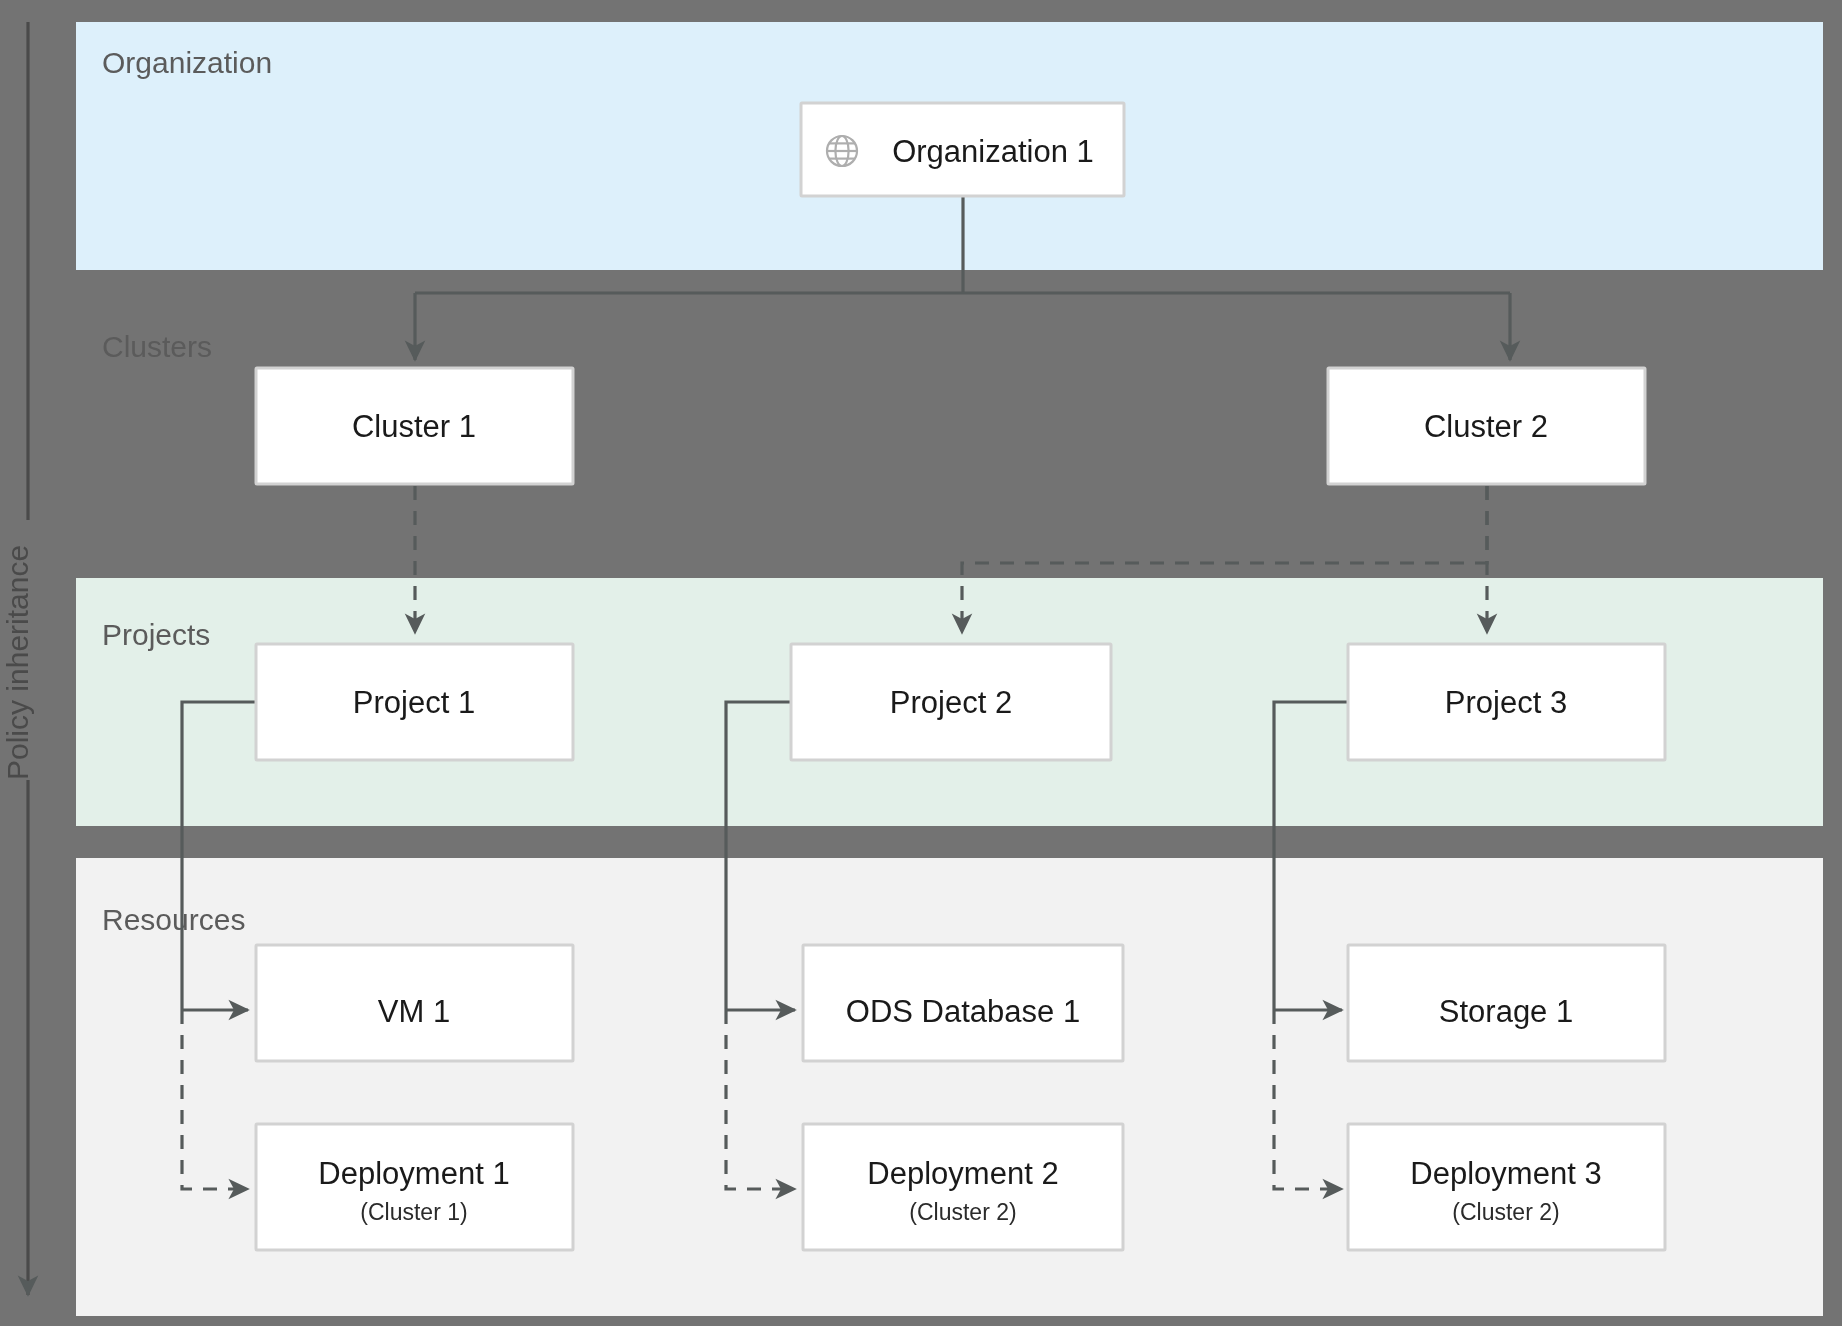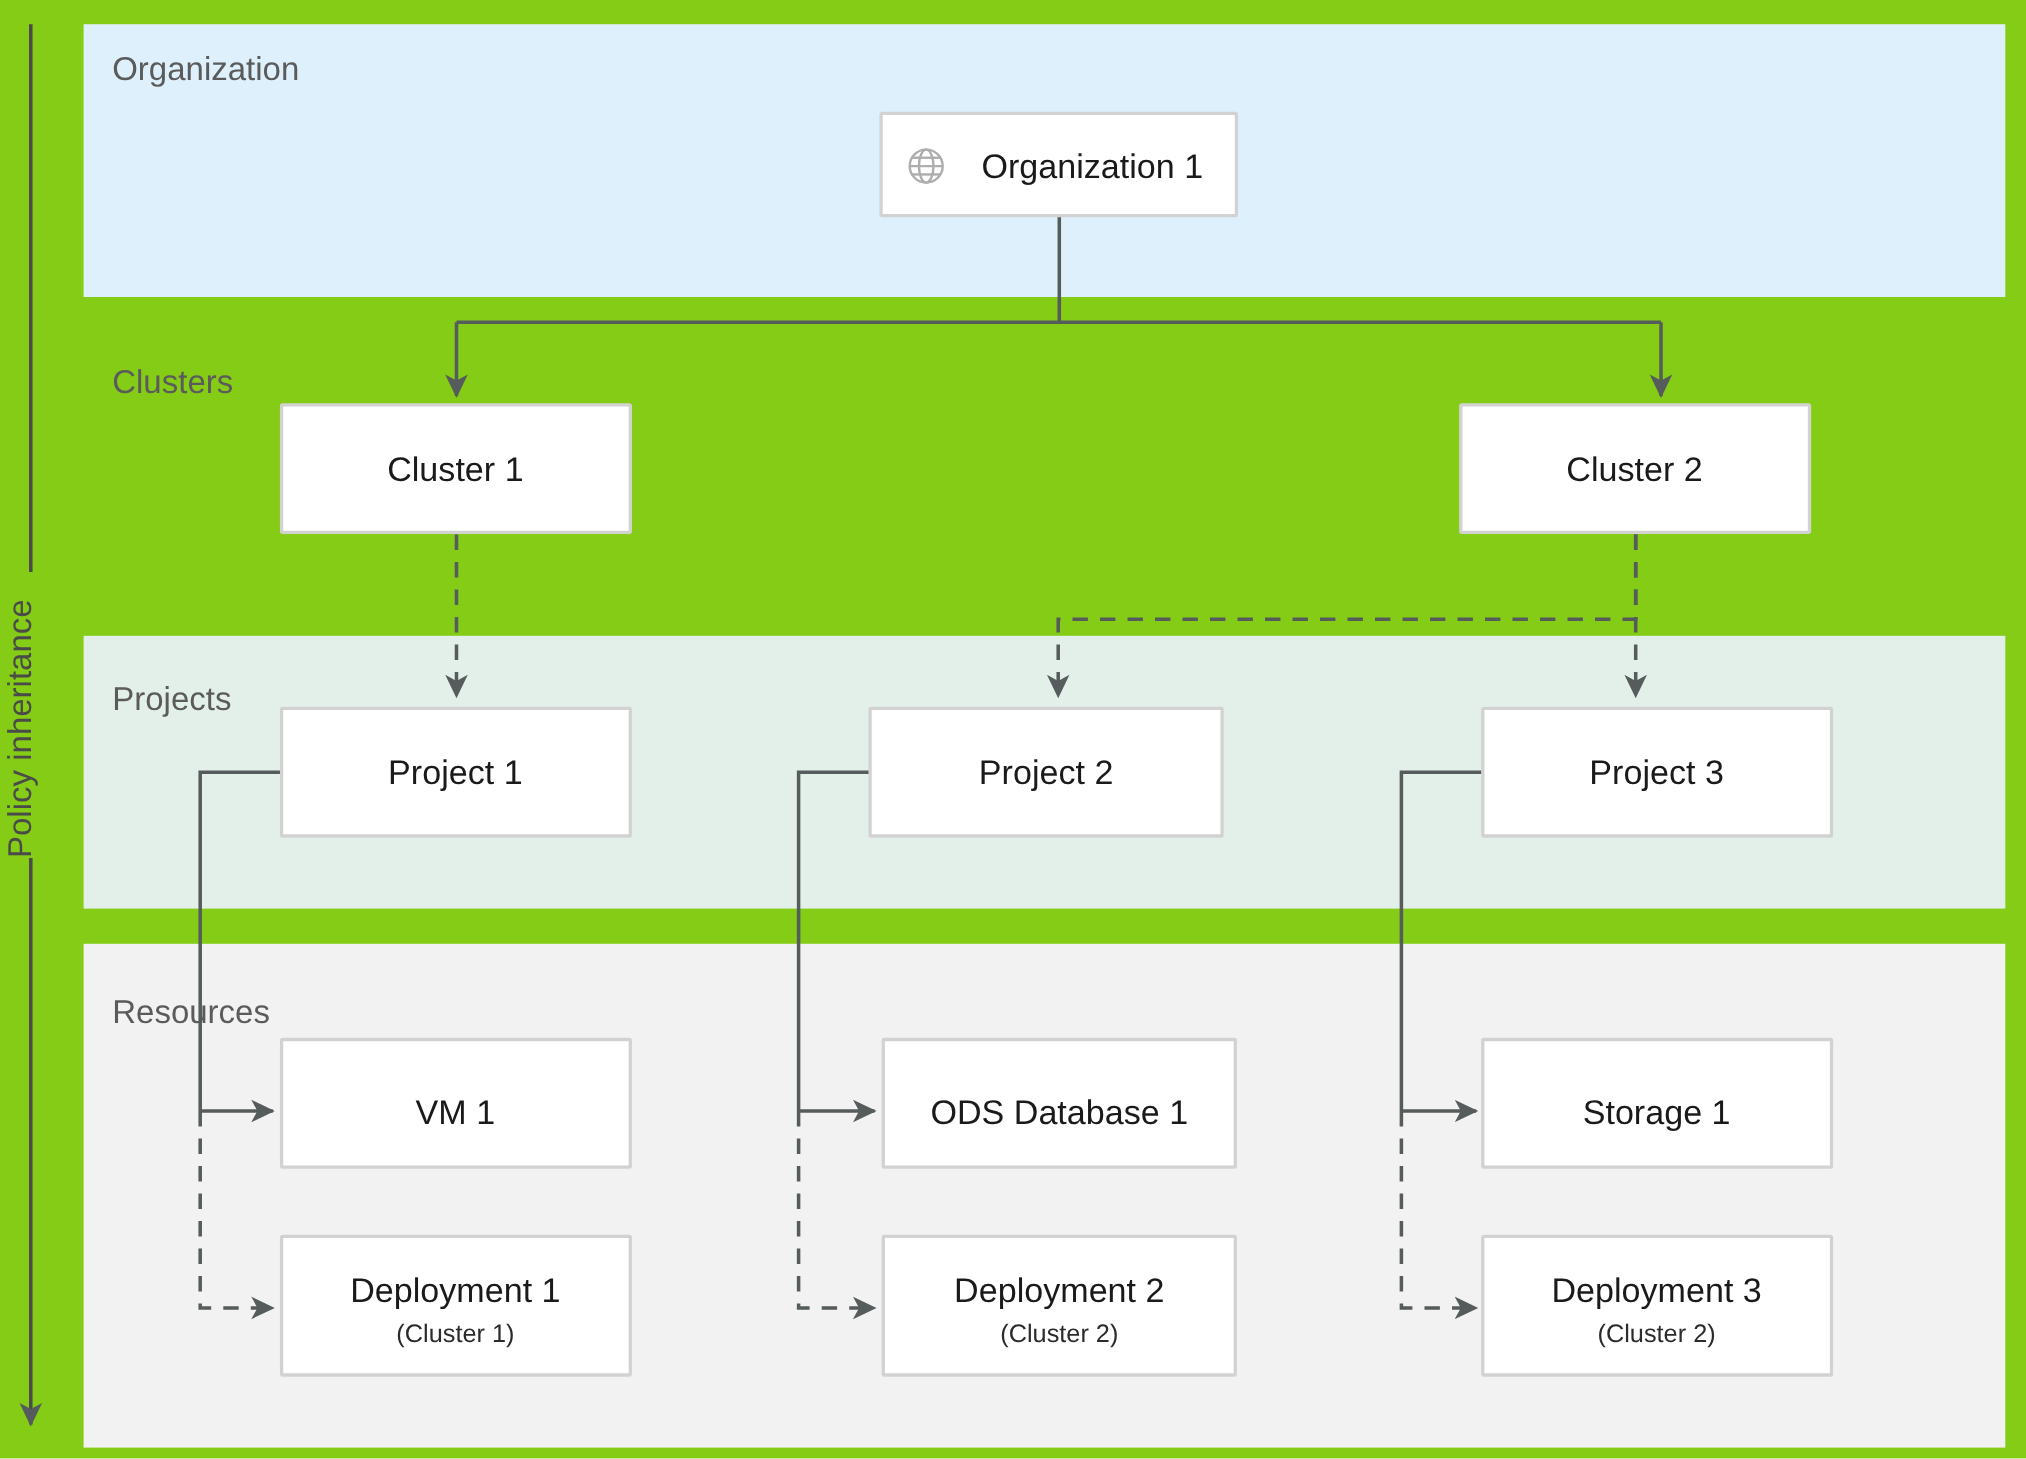--- a/index.html
+++ b/index.html
@@ -8,21 +8,21 @@
     background: #ffffff;
   }
   body {
     font-family: "Liberation Sans", sans-serif;
   }
   #stage {
     position: relative;
     width: 1842px;
     height: 1326px;
     overflow: hidden;
-    background: #84cc16;
+    background: #737373;
   }
   svg.diagram {
     position: absolute;
     top: 0;
     left: 0;
     width: 1842px;
     height: 1326px;
   }
   .band-label {
     font-size: 30px;

